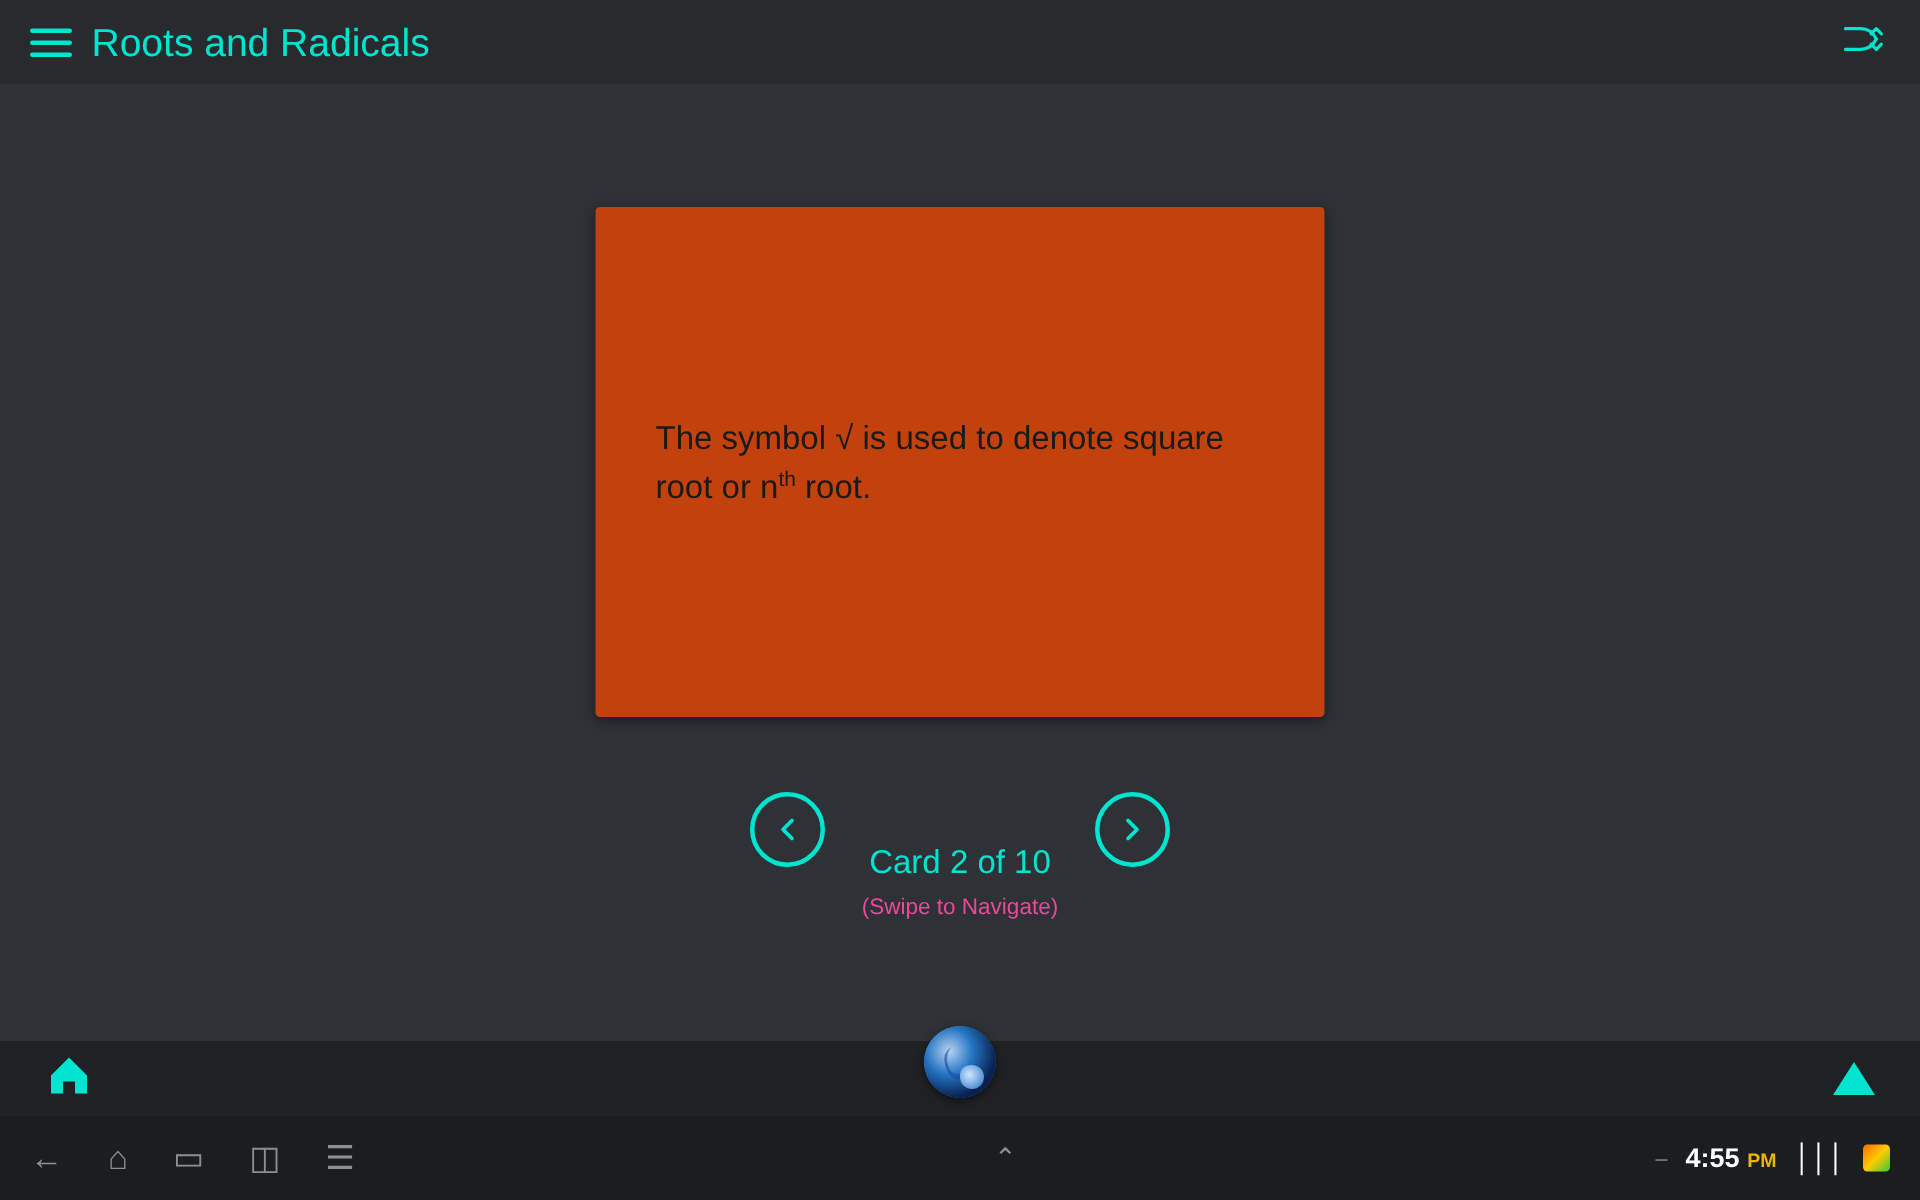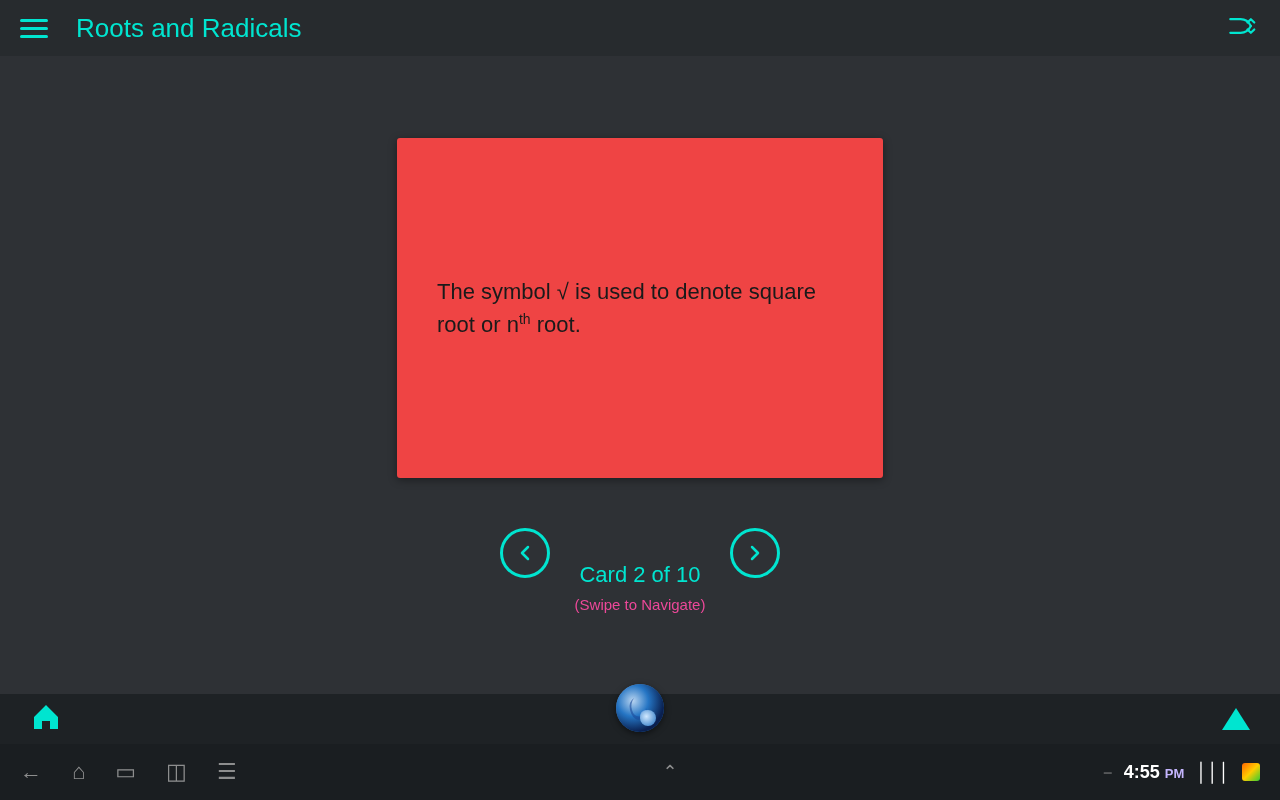--- a/index.html
+++ b/index.html
@@ -19,21 +19,21 @@
       align-items: center;
       justify-content: space-between;
       padding: 8px 20px;
       background-color: #272b2e;
       height: 56px;
     }
 
     .header-left {
       display: flex;
       align-items: center;
-      gap: 28px;
+      gap: 13px;
     }
 
     .hamburger-icon {
       display: flex;
       flex-direction: column;
       gap: 5px;
       cursor: pointer;
     }
 
     .hamburger-icon span {
@@ -55,21 +55,21 @@
       display: flex;
       flex-direction: column;
       align-items: center;
       justify-content: center;
       height: calc(800px - 56px - 50px - 56px);
       padding: 20px;
     }
 
     
     .flashcard {
-      background-color: #ef4444;
+      background-color: #c2410c;
       width: 486px;
       height: 340px;
       border-radius: 3px;
       display: flex;
       align-items: center;
       justify-content: flex-start;
       padding: 40px 40px;
       box-shadow: 0 2px 8px rgba(0,0,0,0.4);
     }
 
@@ -319,17 +319,17 @@
   <div class="android-nav-left">
     <span class="nav-btn">←</span>
     <span class="nav-btn">⌂</span>
     <span class="nav-btn">▭</span>
     <span class="nav-btn">◫</span>
     <span class="nav-btn">☰</span>
   </div>
   <span class="nav-btn" style="font-size:18px;">⌃</span>
   <div class="android-nav-right">
     <span class="nav-btn" style="font-size:16px;">⎯</span>
-    <span class="time-text"><span>4:55</span> <span style="font-size:13px; color:#c4b5fd;">PM</span></span>
+    <span class="time-text"><span>4:55</span> <span style="font-size:13px; color:#eab308;">PM</span></span>
     <span class="wifi-icon">│││</span>
     <span style="width:18px; height:18px; background: linear-gradient(135deg, #ff6600, #ffcc00, #33cc33); border-radius: 3px; display:inline-block;"></span>
   </div>
 </div>
 
 </body></html>

